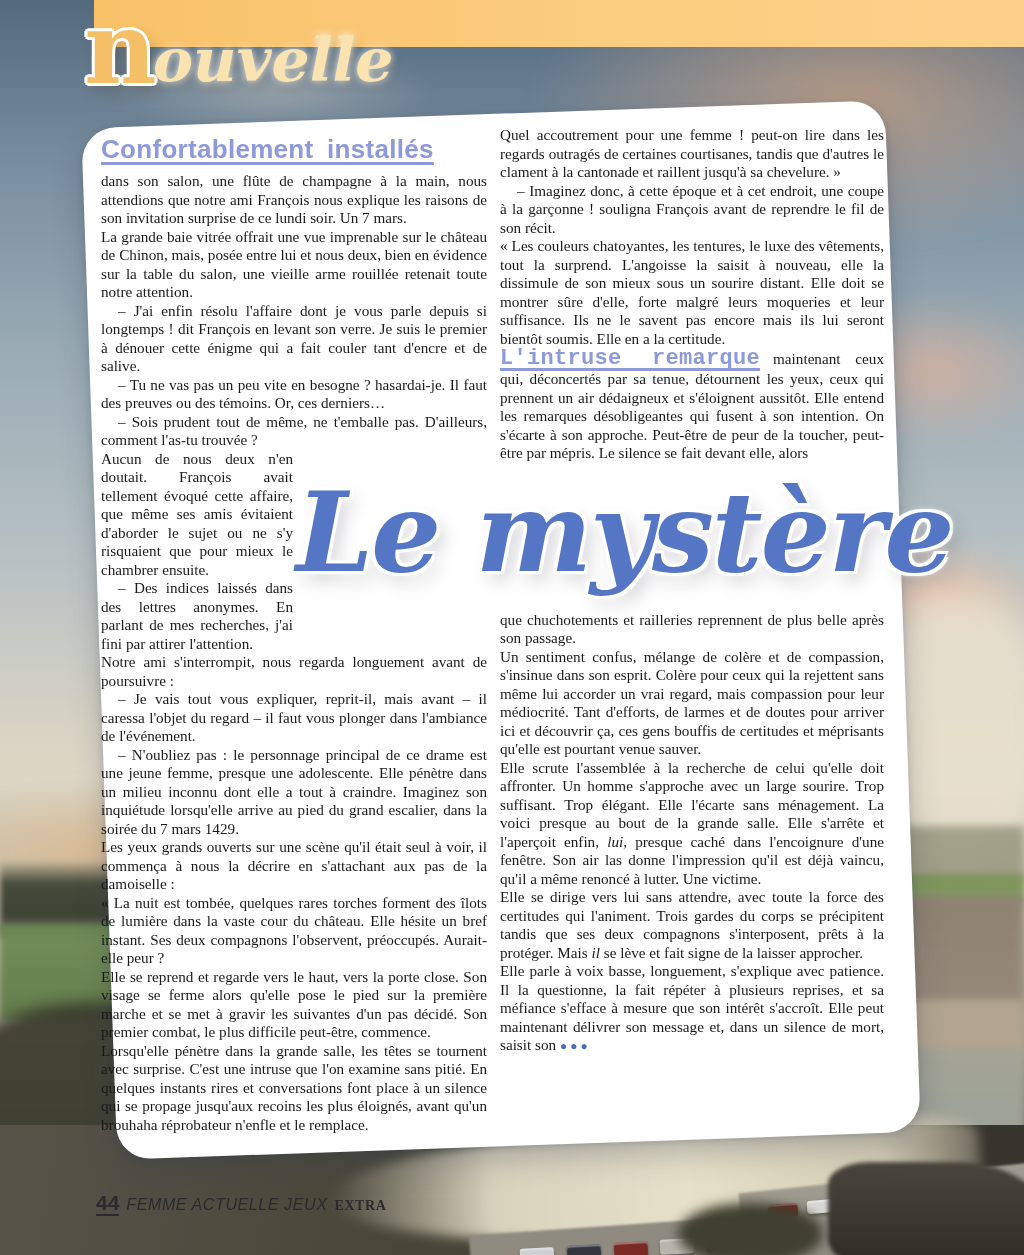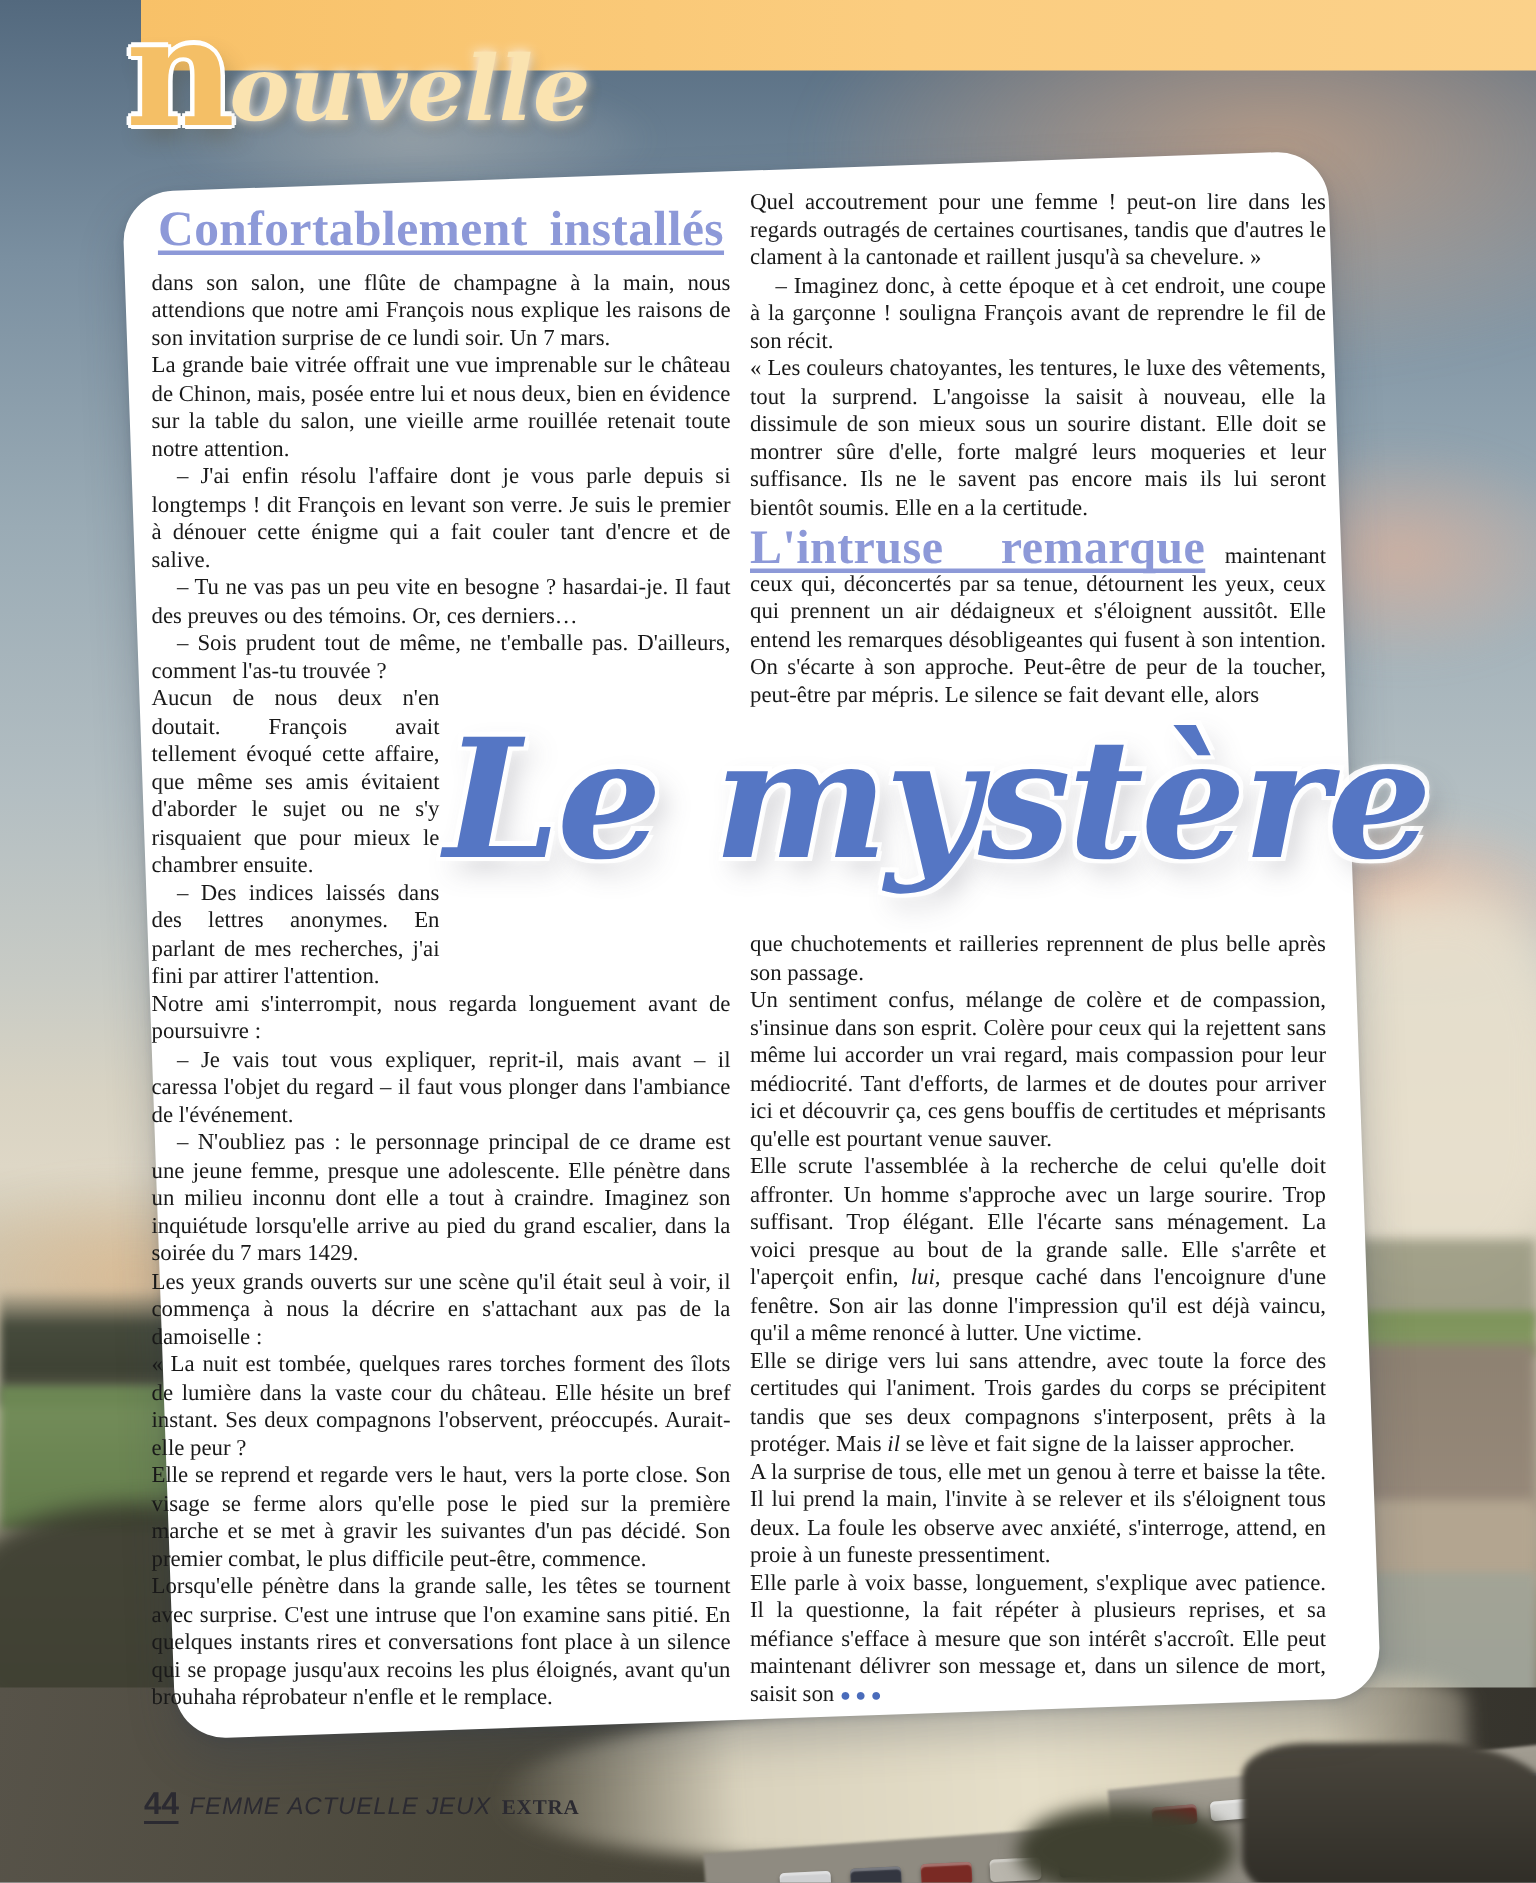--- a/index.html
+++ b/index.html
@@ -81,26 +81,26 @@
 
   
   .content{position:absolute;inset:0;z-index:3;}
   .col{position:absolute;font-size:15.2px;line-height:18.5px;color:var(--body-text);}
   .col1{left:101px;top:136px;width:386px;}
   .col2{left:500px;top:126px;width:384px;}
   .para{margin:0;text-align:justify;hyphens:auto;-webkit-hyphens:auto;}
   .para.indent{text-indent:17px;}
   .italic{font-style:italic;}
   .dots{color:var(--dots-blue);font-size:12px;letter-spacing:3px;white-space:nowrap;}
-  .heading{margin:0 0 9px 0;font-family:Liberation Serif, serif;font-weight:bold;
-    font-size:33px;line-height:1.05;color:var(--heading-blue);
+  .heading{margin:0 0 9px 0;font-family:Liberation Sans, sans-serif;font-weight:bold;
+    font-size:26px;line-height:1.05;color:var(--heading-blue);
     letter-spacing:.3px;word-spacing:6px;
     text-decoration:underline;text-decoration-thickness:2.5px;
-    text-underline-offset:4px;text-decoration-skip-ink:none;text-align:center;}
-  .inline-heading{font-family:Liberation Serif, serif;font-weight:bold;font-size:32px;line-height:1;
+    text-underline-offset:4px;text-decoration-skip-ink:none;}
+  .inline-heading{font-family:Liberation Mono, monospace;font-weight:bold;font-size:22px;line-height:1;
     color:var(--heading-blue);letter-spacing:.3px;word-spacing:6px;
     text-decoration:underline;text-decoration-thickness:2.5px;
     text-underline-offset:4px;text-decoration-skip-ink:none;margin-right:13px;}
   .float-spacer{float:right;width:184px;height:170px;margin:0 0 6px 10px;}
   .title-gap{height:148px;}
 
   
   .big-title{position:absolute;left:296px;top:478px;z-index:4;white-space:nowrap;
     font-family:"DejaVu Serif",serif;font-weight:bold;font-style:italic;
     font-size:110px;line-height:1;letter-spacing:-2px;color:var(--title-blue);
@@ -197,21 +197,20 @@
         </div>
       <p class="para">
         <span class="inline-heading">L'intruse remarque</span><span>maintenant ceux qui, déconcertés par sa tenue, détournent les yeux, ceux qui prennent un air dédaigneux et s'éloignent aussitôt. Elle entend les remarques désobligeantes qui fusent à son intention. On s'écarte à son approche. Peut-être de peur de la toucher, peut-être par mépris. Le silence se fait devant elle, alors</span>
       </p>
       <div class="title-gap"></div>
       <div>
           <p class="para"><span>que chuchotements et railleries reprennent de plus belle après son passage.</span></p>
           <p class="para"><span>Un sentiment confus, mélange de colère et de compassion, s'insinue dans son esprit. Colère pour ceux qui la rejettent sans même lui accorder un vrai regard, mais compassion pour leur médiocrité. Tant d'efforts, de larmes et de doutes pour arriver ici et découvrir ça, ces gens bouffis de certitudes et méprisants qu'elle est pourtant venue sauver.</span></p>
           <p class="para"><span>Elle scrute l'assemblée à la recherche de celui qu'elle doit affronter. Un homme s'approche avec un large sourire. Trop suffisant. Trop élégant. Elle l'écarte sans ménagement. La voici presque au bout de la grande salle. Elle s'arrête et l'aperçoit enfin, </span><span class="italic">lui,</span><span> presque caché dans l'encoignure d'une fenêtre. Son air las donne l'impression qu'il est déjà vaincu, qu'il a même renoncé à lutter. Une victime.</span></p>
           <p class="para"><span>Elle se dirige vers lui sans attendre, avec toute la force des certitudes qui l'animent. Trois gardes du corps se précipitent tandis que ses deux compagnons s'interposent, prêts à la protéger. Mais </span><span class="italic">il</span><span> se lève et fait signe de la laisser approcher.</span></p>
-          <p class="para"><span>A la surprise de tous, elle met un genou à terre et baisse la tête. Il lui prend la main, l'invite à se relever et ils s'éloignent tous deux. La foule les observe avec anxiété, s'interroge, attend, en proie à un funeste pressentiment.</span></p>
           <p class="para"><span>Elle parle à voix basse, longuement, s'explique avec patience. Il la questionne, la fait répéter à plusieurs reprises, et sa méfiance s'efface à mesure que son intérêt s'accroît. Elle peut maintenant délivrer son message et, dans un silence de mort, saisit son </span><span class="dots">●●●</span></p>
         </div>
     </div>
   </div>
 
   <div class="big-title">Le mystère</div>
 
   <div class="footer">
     <span class="pageno">44</span>
     <span class="mag">FEMME ACTUELLE JEUX</span>

